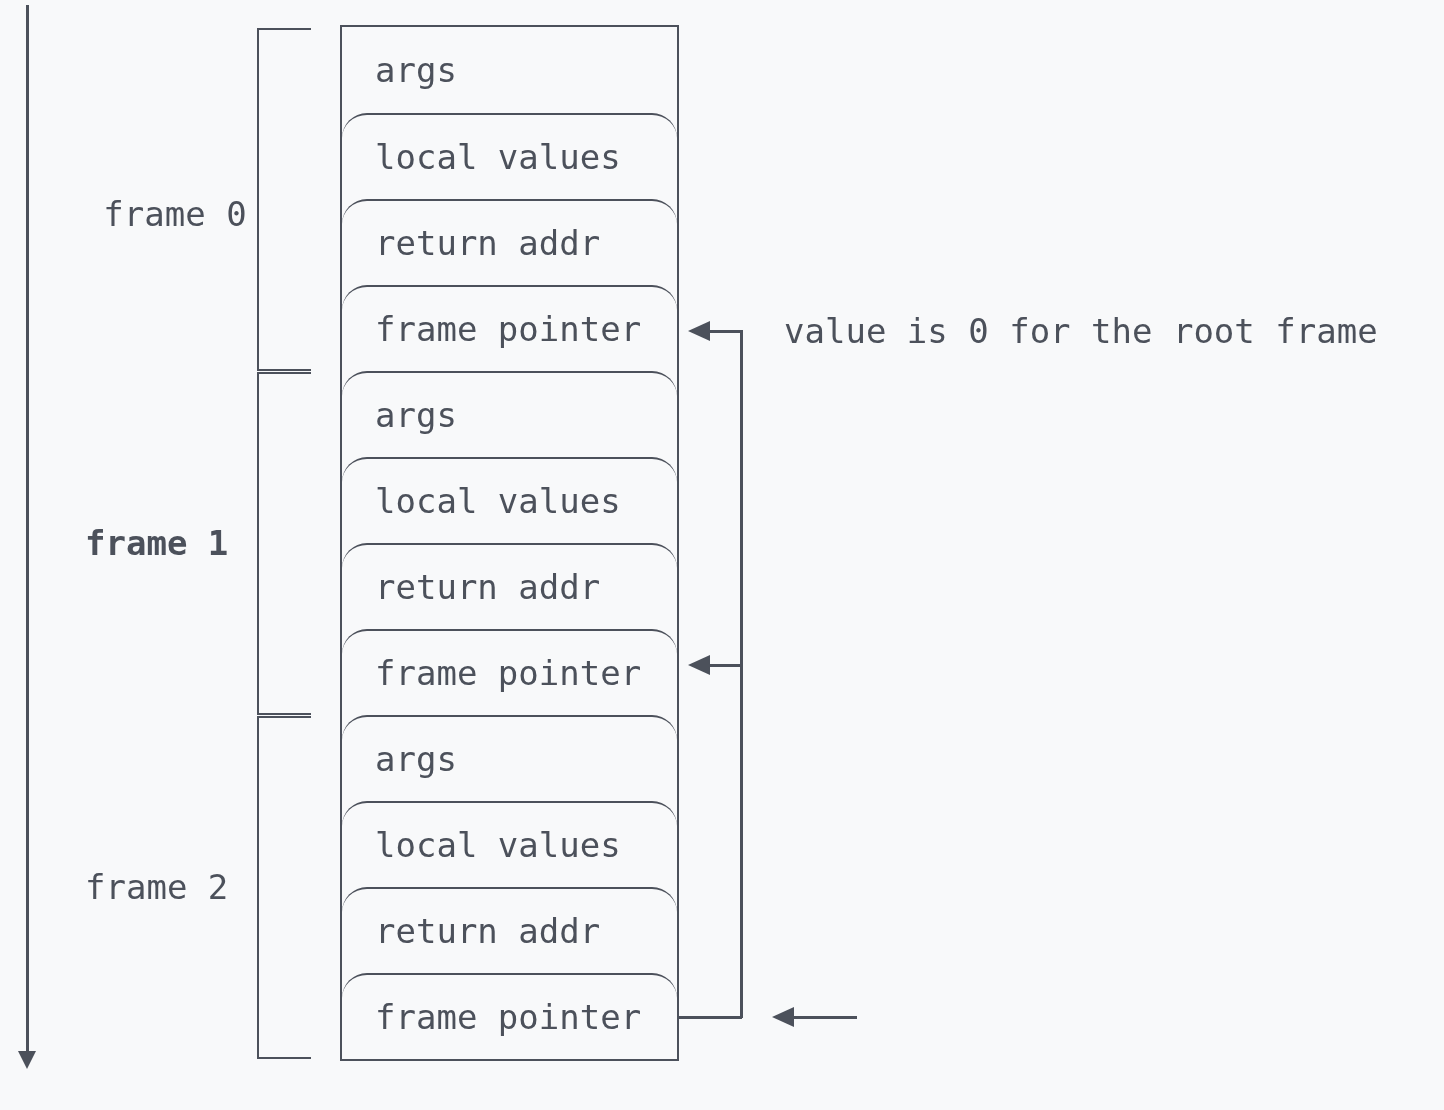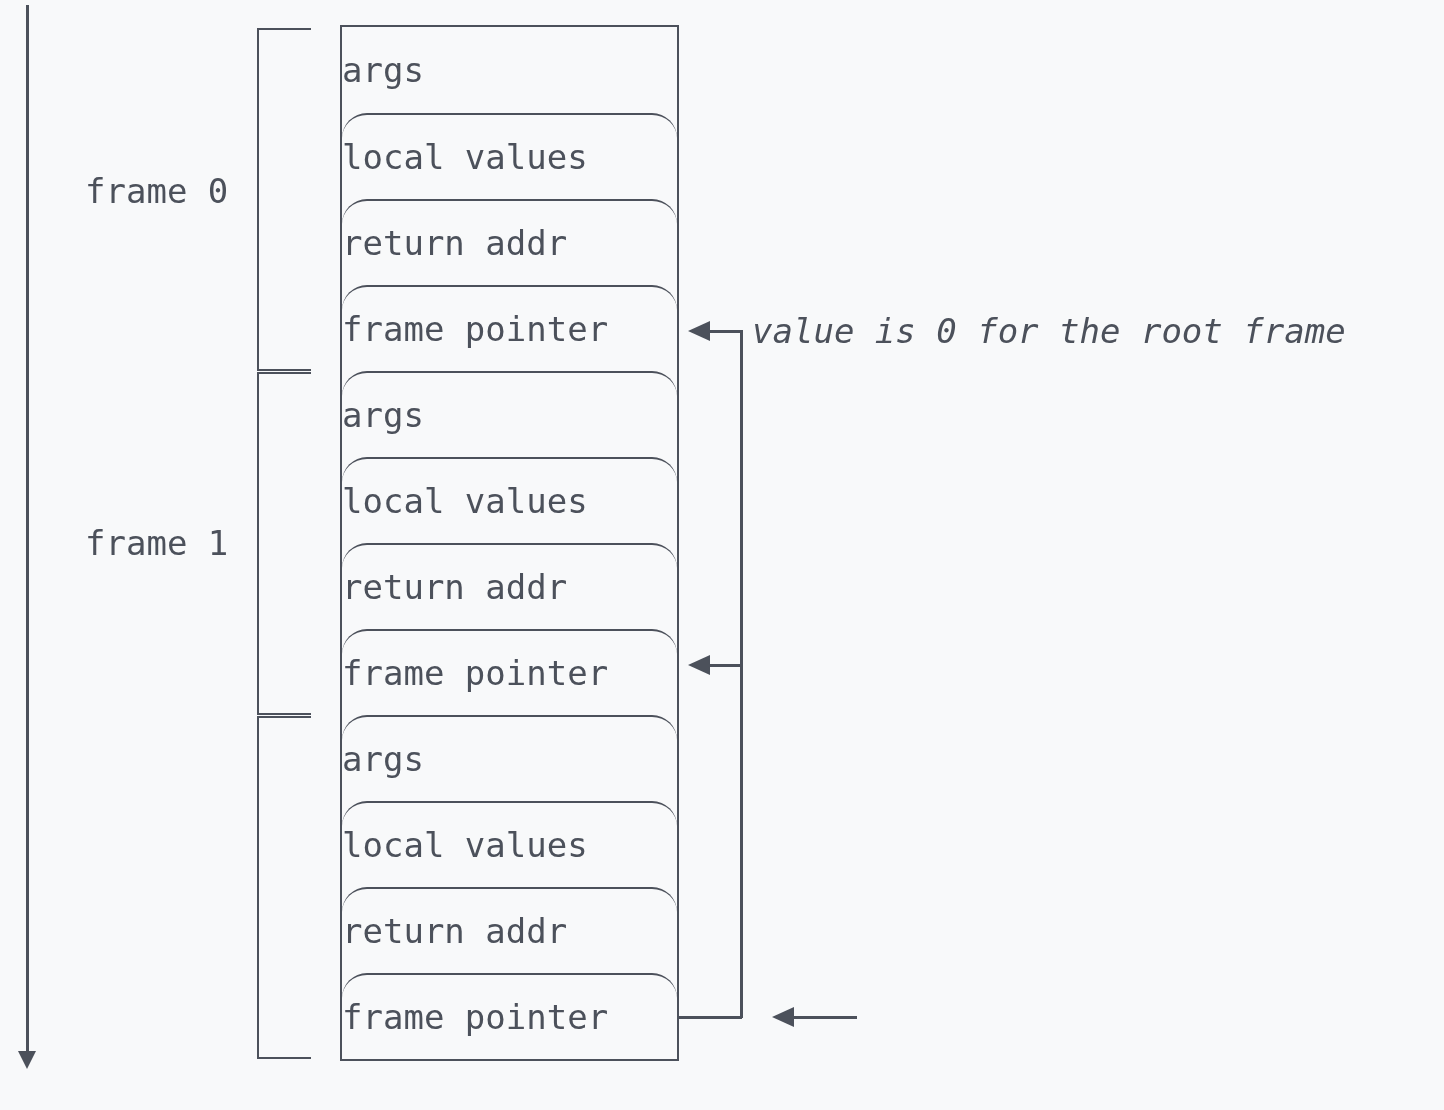--- a/index.html
+++ b/index.html
@@ -38,20 +38,21 @@
   
   .cells{
     left:340px;top:25px;width:335px;height:1032px;
     border:2px solid var(--line);
     background:var(--bg);
   }
   .cell{
     box-sizing:border-box;
     height:86px;
     display:flex;align-items:center;
+    padding-left:33px;
     white-space:pre;
   }
   .cell + .cell{border-top:2px solid var(--line);border-radius:25px;}
   
   .hline{height:2.5px;background:var(--line);}
   .vline{width:2.5px;background:var(--line);}
   .arrow-left{
     width:0;height:0;
     border-top:10px solid transparent;
     border-bottom:10px solid transparent;
@@ -61,22 +62,23 @@
   .note{height:40px;line-height:40px;white-space:pre;}
 </style>
 </head>
 <body>
 
 <div class="canvas">
 
   <div class="abs axis-line"></div>
   <div class="abs axis-arrowhead"></div>
 
-  <div class="abs frame-label" style="top:171px;">frame 0</div>
-  <div class="abs frame-label" style="top:523px;">frame 1</div>
+  <div class="abs frame-label" style="top:194px;text-align:center;">frame 0</div>
+  <div class="abs frame-label" style="top:523px;font-weight:bold;">frame 1</div>
+  <div class="abs frame-label" style="top:867px;">frame 2</div>
 
   <div class="abs bracket" style="top:28px;height:343px;"></div>
   <div class="abs bracket" style="top:372px;height:343px;"></div>
   <div class="abs bracket" style="top:716px;height:343px;"></div>
 
   <div class="abs cells">
     <div class="cell"><span>args</span></div>
     <div class="cell"><span>local values</span></div>
     <div class="cell"><span>return addr</span></div>
     <div class="cell"><span>frame pointer</span></div>
@@ -96,15 +98,15 @@
   <div class="abs arrow-left" style="left:688px;top:321px;"></div>
 
   <div class="abs hline" style="left:708px;top:664px;width:34px;"></div>
   <div class="abs arrow-left" style="left:688px;top:655px;"></div>
 
   <div class="abs hline" style="left:679px;top:1016px;width:63px;"></div>
 
   <div class="abs arrow-left" style="left:772px;top:1007px;"></div>
   <div class="abs hline" style="left:792px;top:1016px;width:65px;"></div>
 
-  <div class="abs note" style="left:752px;top:311px;font-style:italic;">value is 0 for the root frame</div>
+  <div class="abs note" style="left:784px;top:311px;">value is 0 for the root frame</div>
 
 </div>
 
 </body></html>

